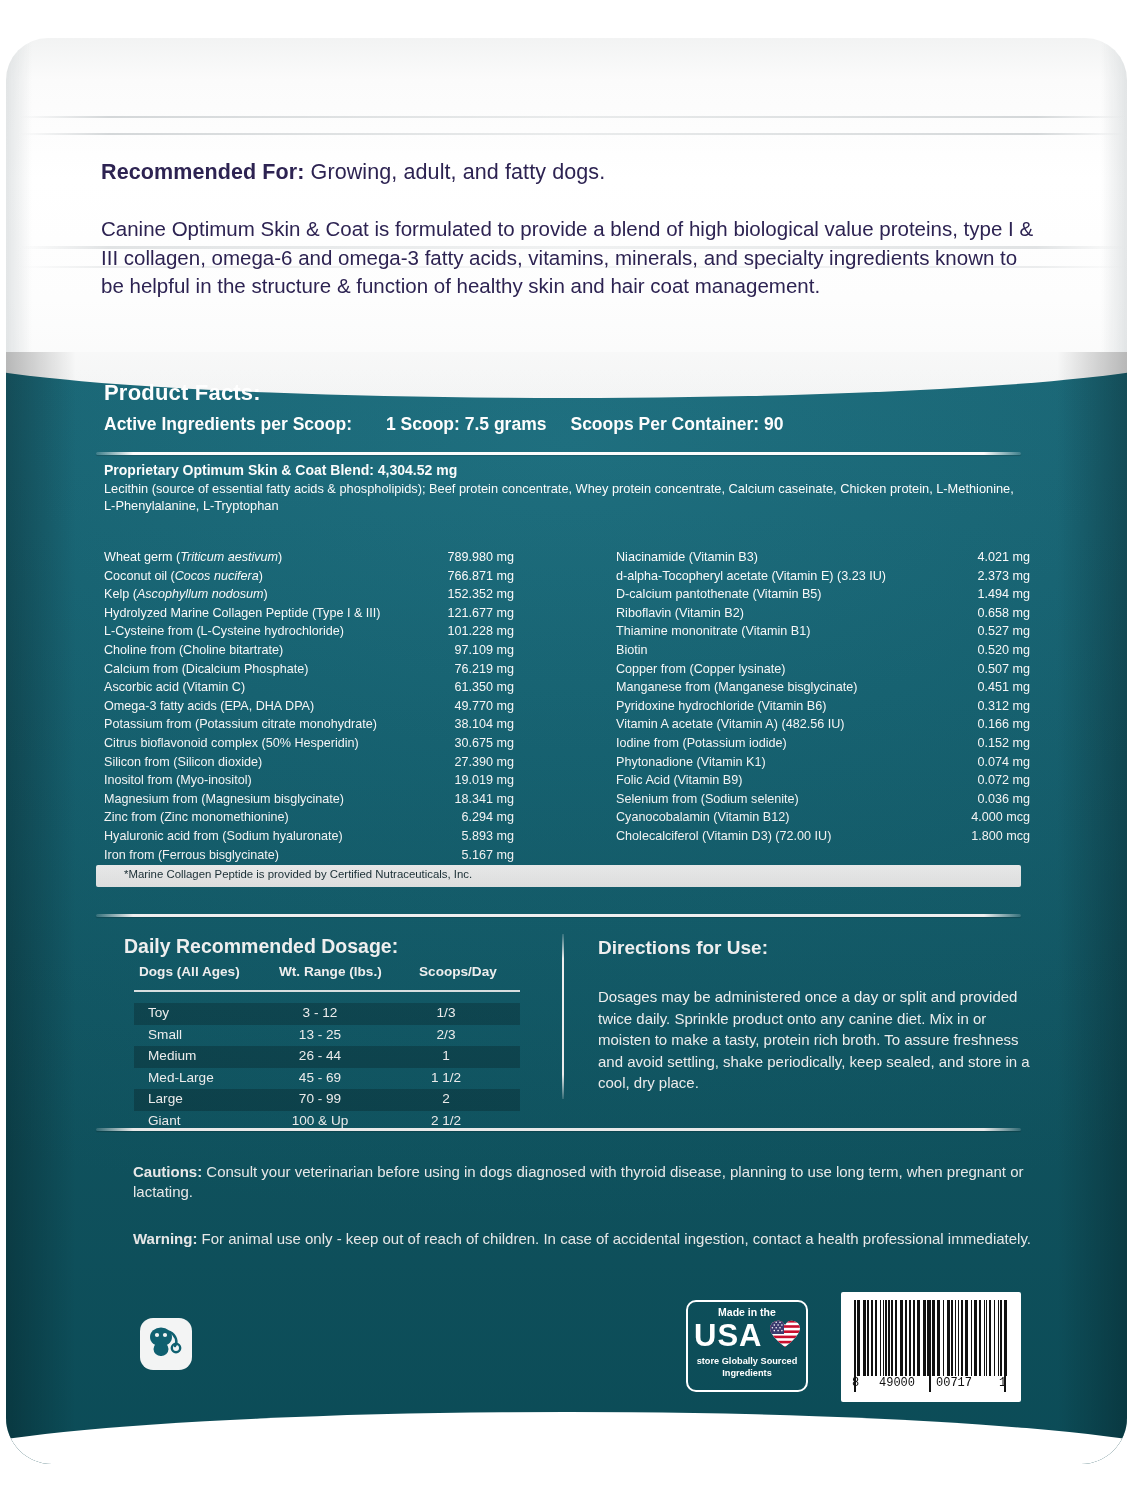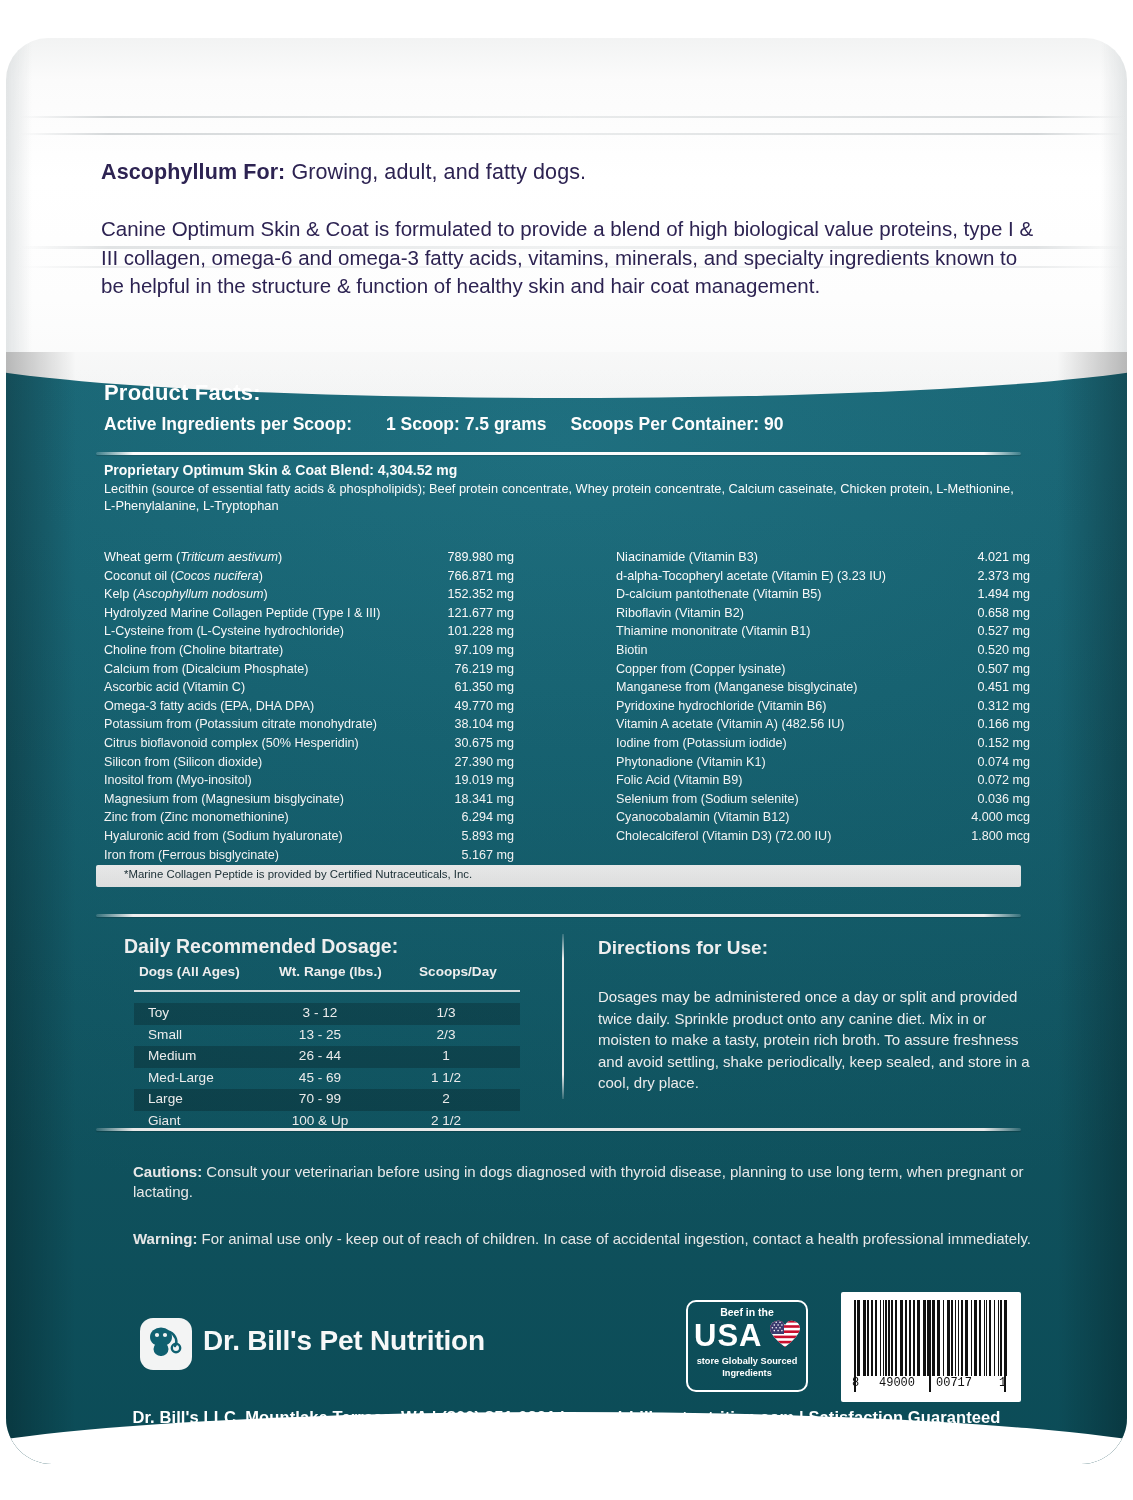--- a/index.html
+++ b/index.html
@@ -173,21 +173,21 @@
 <div class="bag">
 
   <div class="pouch-white">
     <div class="crease c1"></div>
     <div class="crease c2"></div>
     <div class="crease c3"></div>
     <div class="crease c4"></div>
   </div>
 
   <div class="rec-for">
-    <b>Ascophyllum For:</b><span> Growing, adult, and fatty dogs.</span>
+    <b>Recommended For:</b><span> Growing, adult, and fatty dogs.</span>
   </div>
   <div class="intro">Canine Optimum Skin &amp; Coat is formulated to provide a blend of high biological value proteins, type I &amp; III collagen, omega-6 and omega-3 fatty acids, vitamins, minerals, and specialty ingredients known to be helpful in the structure &amp; function of healthy skin and hair coat management.</div>
 
   <div class="teal">
     <div class="teal-top-arc"></div>
 
     <div class="content">
 
       <div class="pf-title">Product Facts:</div>
       <div class="pf-sub">
@@ -412,25 +412,24 @@
           <ellipse cx="21" cy="19" rx="11" ry="9.5"></ellipse>
           <ellipse cx="21" cy="31" rx="7.5" ry="7"></ellipse>
         </g>
         <circle cx="17" cy="17" r="2.1" fill="#f3f4f4"></circle>
         <circle cx="25" cy="17" r="2.1" fill="#f3f4f4"></circle>
         <path d="M21 25.5 L21 38" stroke="#0f6070" stroke-width="2.2" fill="none"></path>
         <path d="M30 14 C36 17, 38 24, 35 28" stroke="#0f6070" stroke-width="2.4" fill="none" stroke-linecap="round"></path>
         <circle cx="36" cy="30" r="4.2" fill="none" stroke="#0f6070" stroke-width="2.4"></circle>
       </svg>
     </div>
-    <div class="logo-text">Dr. Bill's Pet Nutrition</div>
   </div>
 
   <div class="usa">
-    <div class="made">Beef in the</div>
+    <div class="made">Made in the</div>
     <div class="big">USA</div>
     <div class="heart">
       <svg width="30" height="28" viewBox="0 0 30 28" aria-hidden="true">
         <defs>
           <clipPath id="hc">
             <path d="M15 27 C4 19, 0 12, 0 8 A8 8 0 0 1 15 5 A8 8 0 0 1 30 8 C30 12, 26 19, 15 27 Z"></path>
           </clipPath>
         </defs>
         <g clip-path="url(#hc)">
           <rect x="0" y="0" width="30" height="28" fill="#ffffff"></rect>
@@ -507,17 +506,14 @@
         <div style="position: absolute; top: 0px; height: 92px; background: rgb(17, 17, 17); left: 150px; width: 2px;"></div>
       </div>
     <div class="bc-num">
       <span class="bc-n0">8</span>
       <span class="bc-n1">49000</span>
       <span class="bc-n2">00717</span>
       <span class="bc-n3">1</span>
     </div>
   </div>
 
-  <div class="footer">
-    <span>Dr. Bill's LLC, Mountlake Terrace, WA | (800) 851-0321 | www.drbillspetnutrition.com | Satisfaction Guaranteed</span>
-  </div>
 
 </div>
 
 </body></html>

